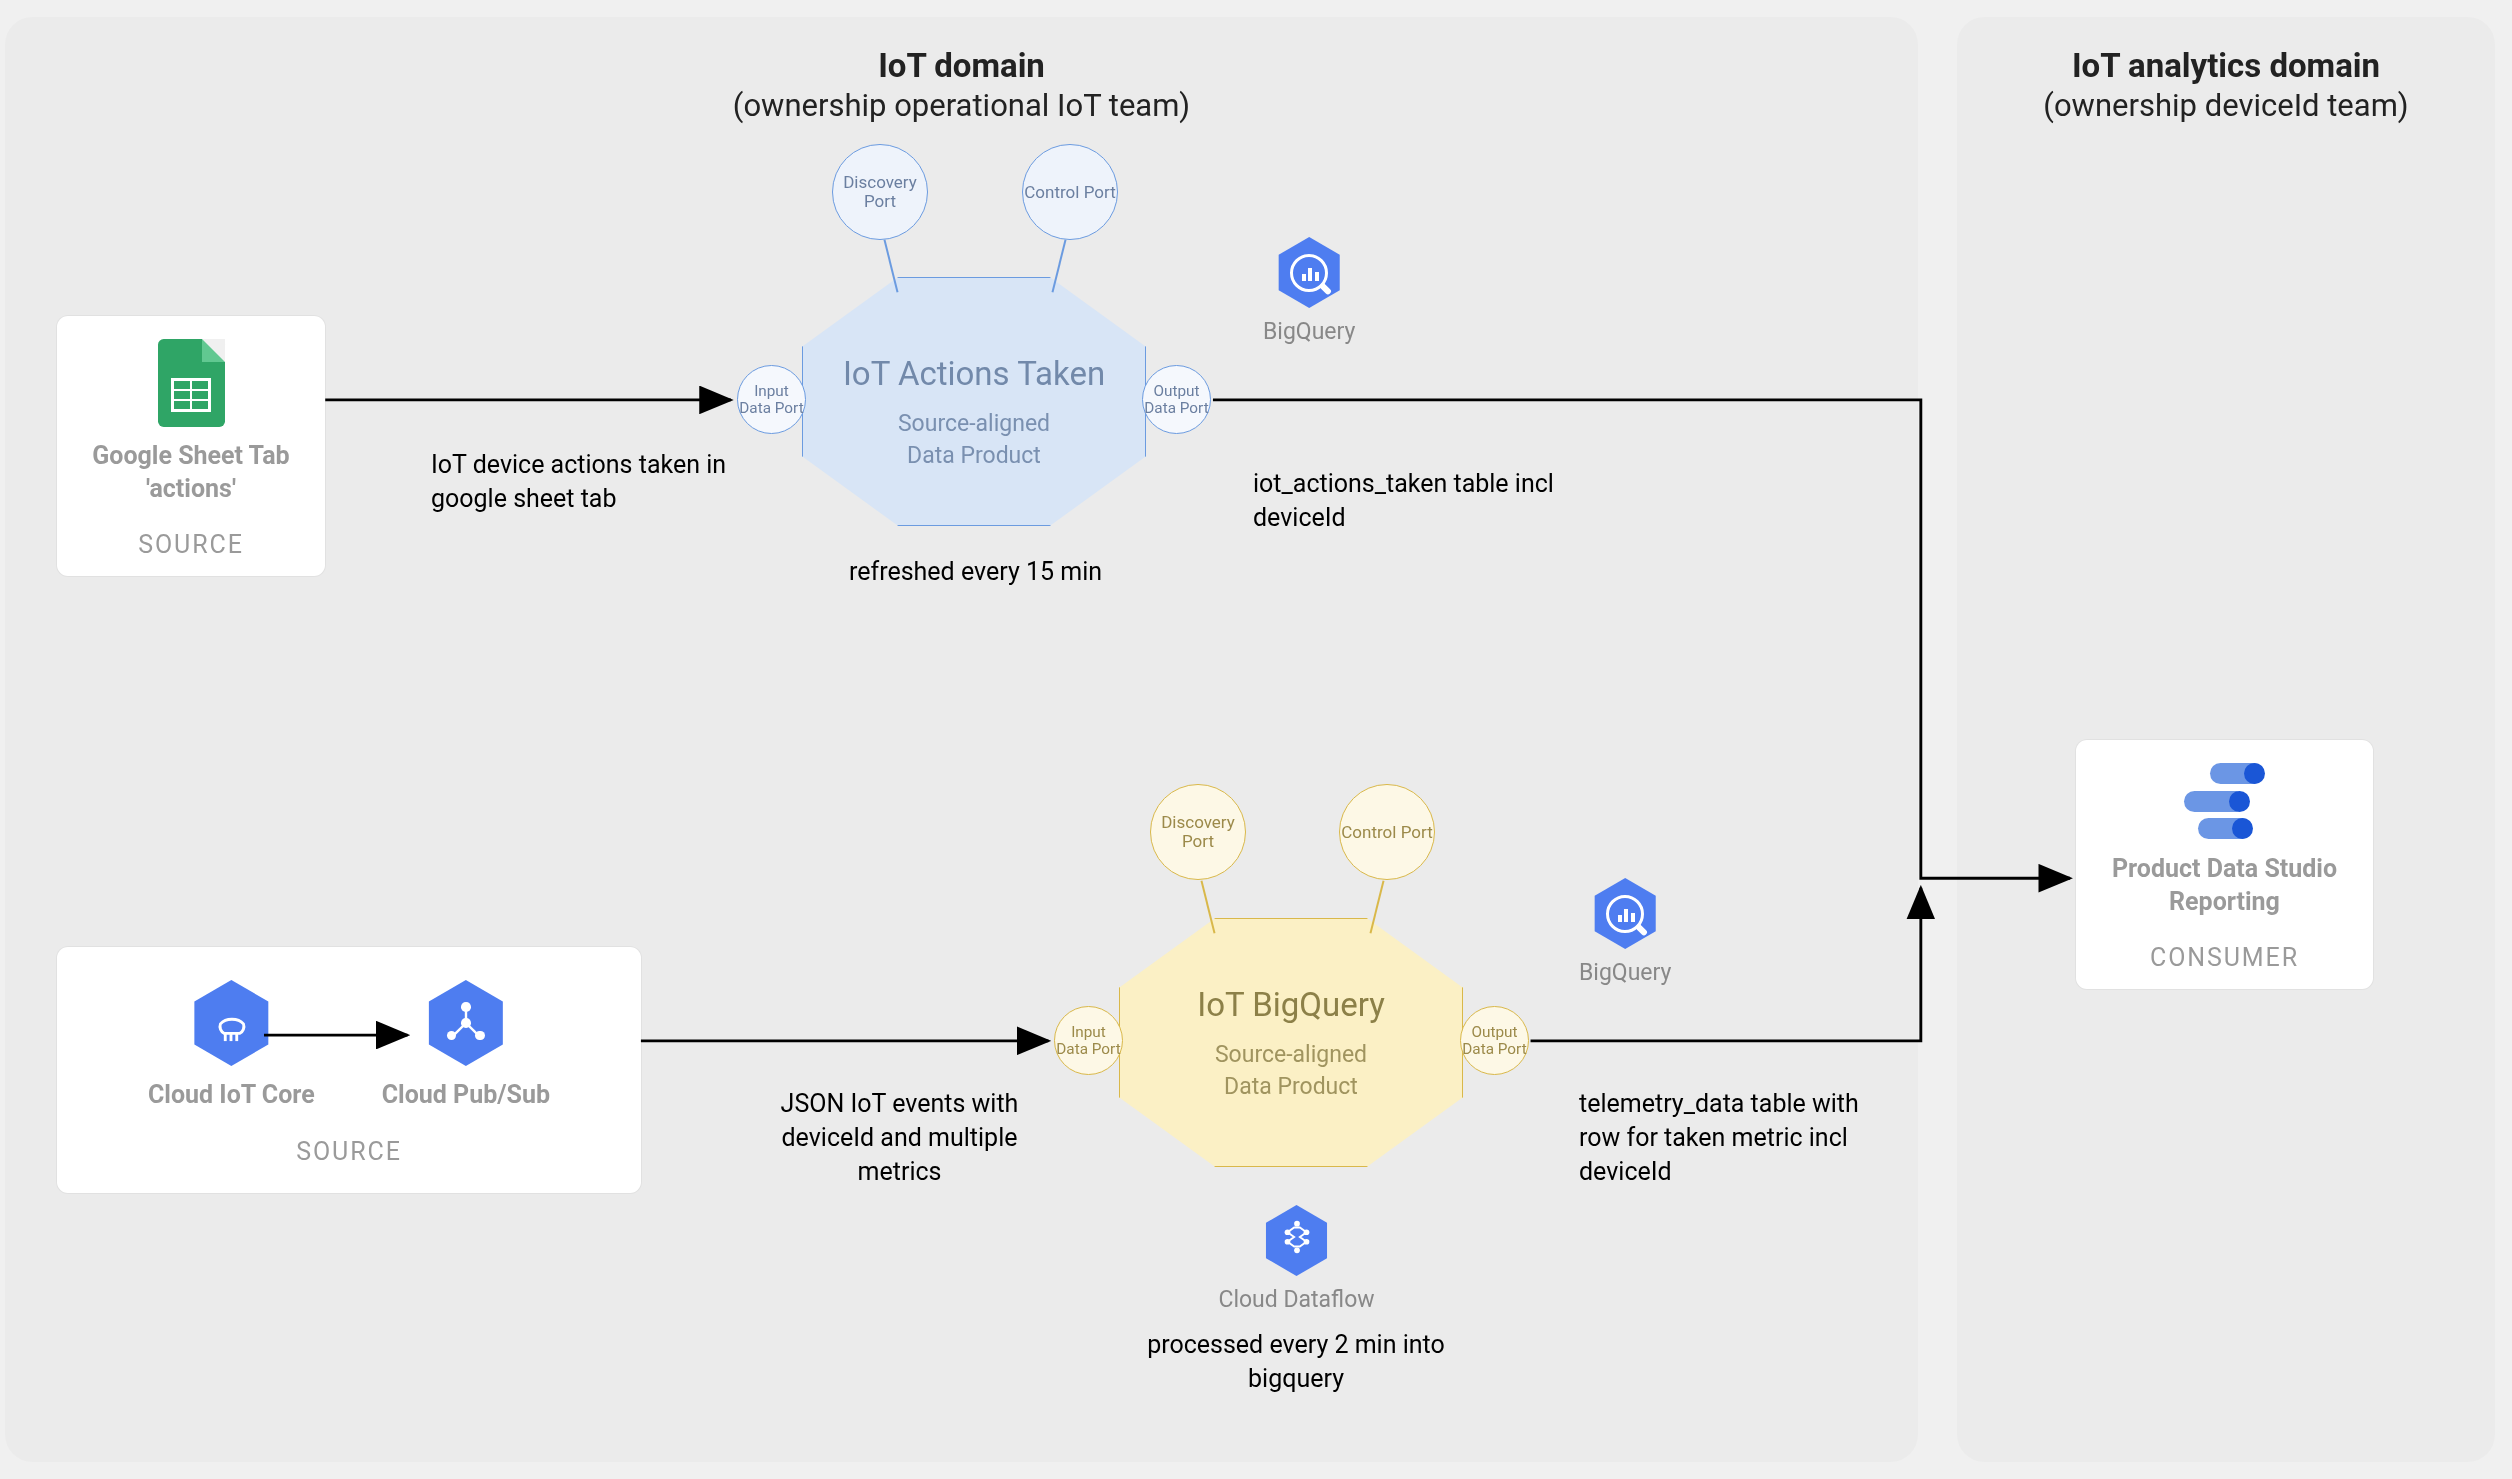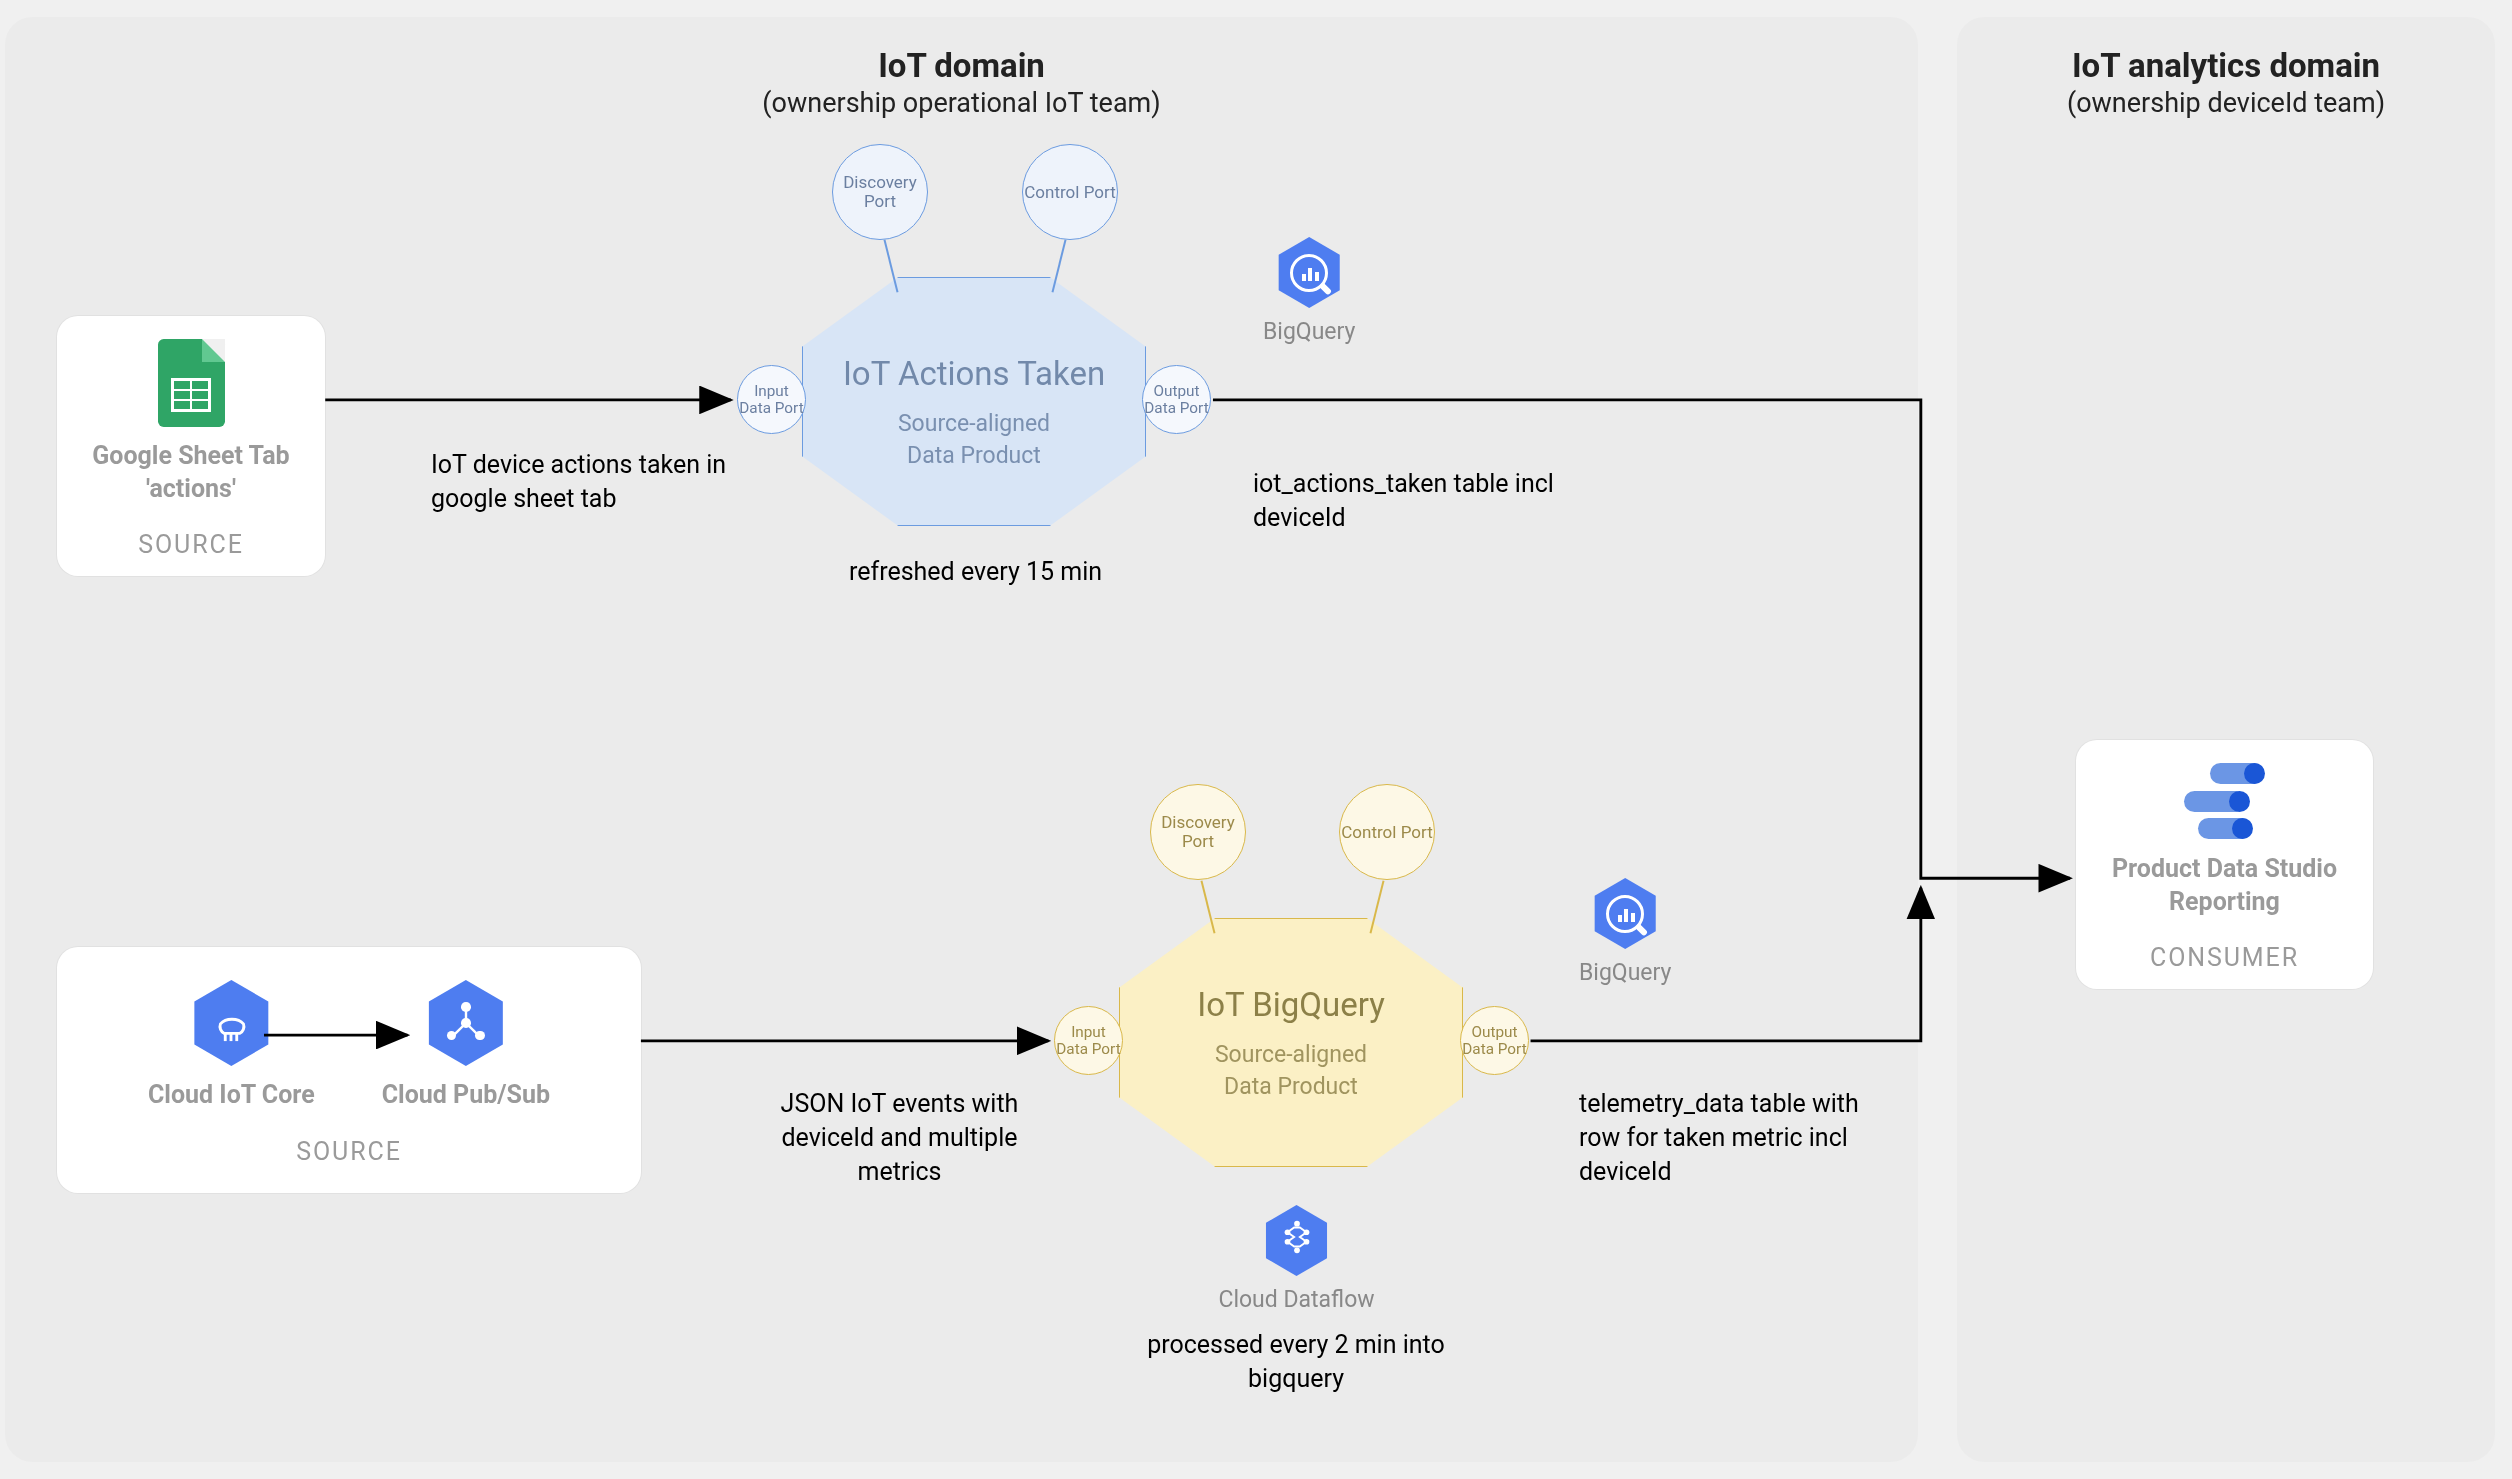--- a/index.html
+++ b/index.html
@@ -17,29 +17,29 @@
     border-radius: 27px;
   }
   .domain-title {
     text-align: center;
     font-size: 33px;
     color: #222;
     font-weight: 700;
   }
   .domain-subtitle {
     text-align: center;
-    font-size: 27px;
+    font-size: 31px;
     color: #222;
     font-weight: 400;
     margin-top: 1.9px;
   }
   .source-card, .consumer-card {
     position: absolute;
     background: #fff;
-    border-radius: 21px;
+    border-radius: 11px;
     box-shadow: 0 0 0 1px rgba(0,0,0,0.04);
     padding: 23px 19px 17px 19px;
     text-align: center;
   }
   .card-label {
     font-size: 25px;
     font-weight: 700;
     color: #9a9a9a;
     margin-top: 13.4px;
     line-height: 1.3;

